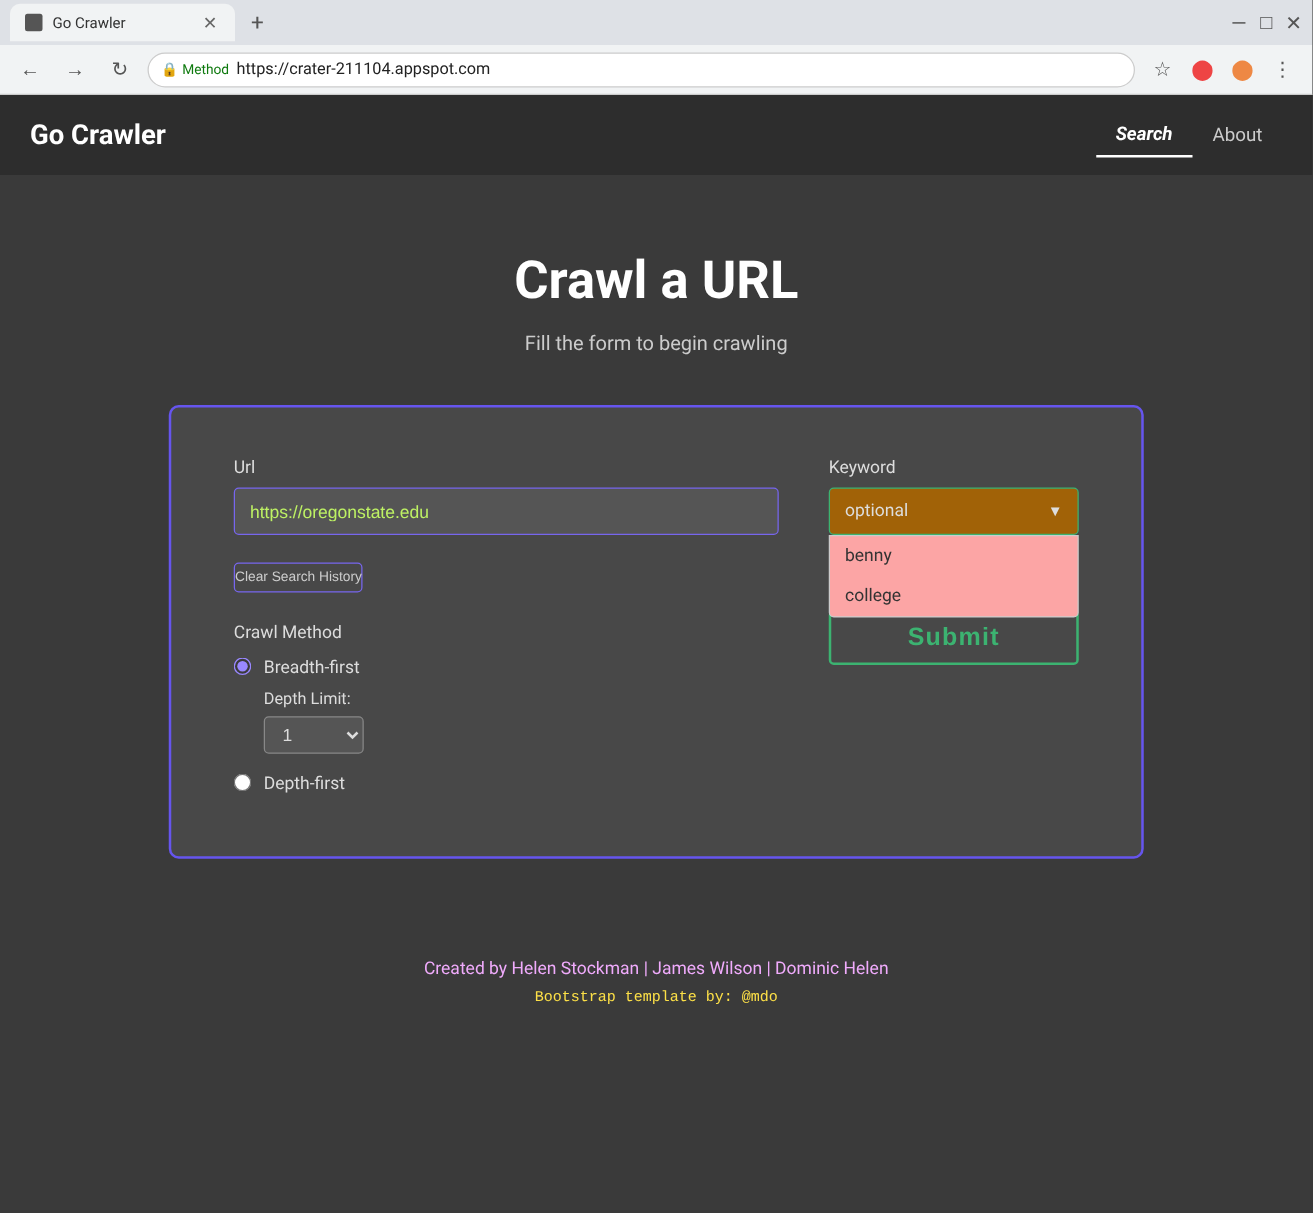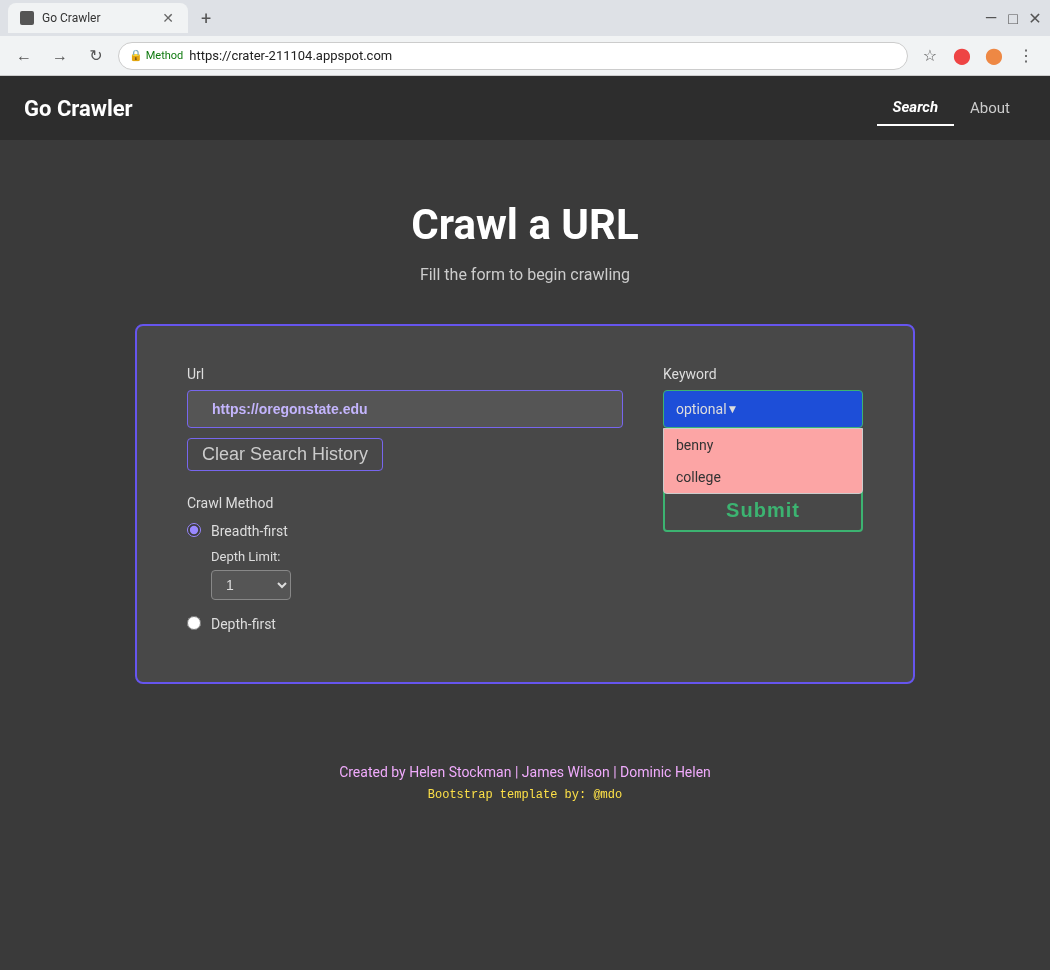--- a/index.html
+++ b/index.html
@@ -234,35 +234,35 @@
       margin-bottom: 8px;
       display: block;
     }
 
     .url-input {
       width: 100%;
       height: 38px;
       background: #555;
       border: 1px solid #7766ee;
       border-radius: 4px;
-      padding: 0 24px;
-      color: #c4b5fd;
+      padding: 0 12px;
+      color: #bef264;
       font-size: 14px;
       outline: none;
-      font-weight: bold;
     }
 
     .clear-btn {
+      margin-top: 12px;
       border: 1px solid #7766ee;
       background: transparent;
       color: #ccc;
-      padding: 5px 14px;
+      padding: 5px 0;
       border-radius: 4px;
       cursor: pointer;
-      font-size: 18px;
+      font-size: 11px;
     }
 
     .crawl-method-label {
       color: #ddd;
       font-size: 14px;
       margin-top: 24px;
       margin-bottom: 12px;
       display: block;
     }
 
@@ -303,30 +303,31 @@
     }
 
     
     .keyword-container {
       position: relative;
     }
 
     .keyword-dropdown-btn {
       width: 100%;
       height: 38px;
-      background: #1d4ed8;
+      background: #a16207;
       border: 1px solid #3cb371;
       border-radius: 4px;
       color: #ddd;
       padding: 0 12px;
       font-size: 14px;
       display: flex;
       align-items: center;
-      justify-content: flex-start;
-      cursor: pointer;
+      justify-content: space-between;
+      cursor: pointer;
+      gap: 27px;
     }
 
     .keyword-dropdown-menu {
       position: absolute;
       top: 38px;
       left: 0;
       right: 0;
       background: #fca5a5;
       border: 1px solid #ccc;
       border-radius: 0 0 4px 4px;

